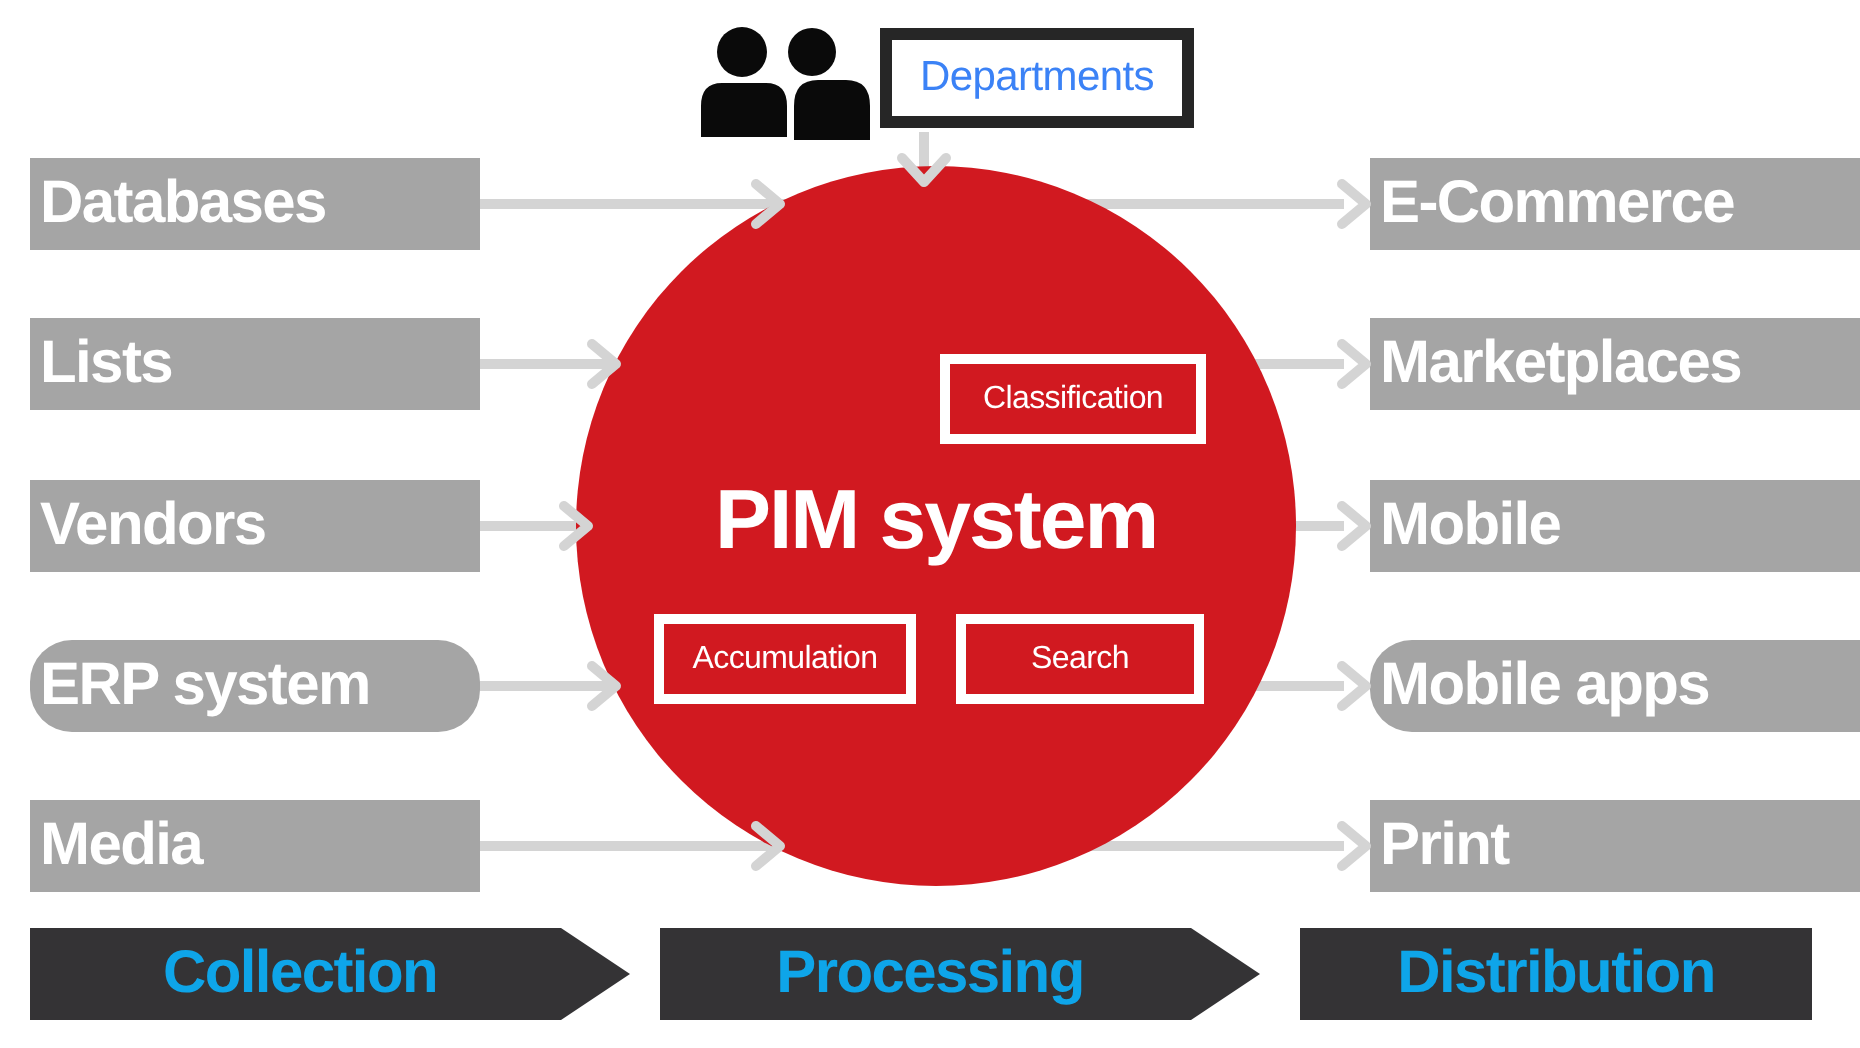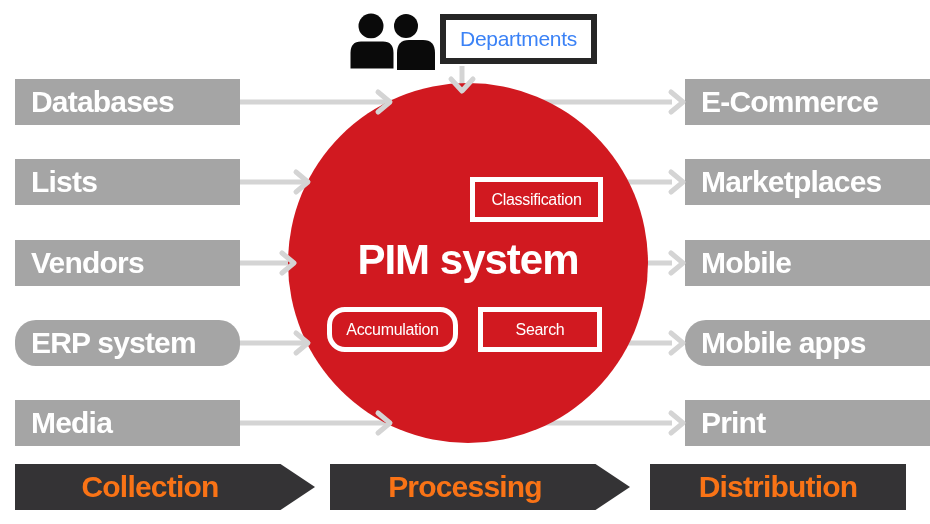--- a/index.html
+++ b/index.html
@@ -19,42 +19,42 @@
     position:absolute;left:288px;top:236px;width:360px;z-index:3;
     text-align:center;color:#ffffff;font-size:42px;font-weight:700;letter-spacing:-1px;
   }
   .func-box{
     position:absolute;z-index:3;border:5px solid #ffffff;background:transparent;
     display:flex;align-items:center;justify-content:center;
     color:#ffffff;font-size:16px;font-weight:400;letter-spacing:-0.3px;
   }
   .func-tl{left:328px;top:177px;width:132px;height:45px;}
   .func-tr{left:470px;top:177px;width:133px;height:45px;}
-  .func-bl{left:327px;top:307px;width:131px;height:45px;border-radius:18px;}
+  .func-bl{left:327px;top:307px;width:131px;height:45px;}
   .func-br{left:478px;top:307px;width:124px;height:45px;}
   .side-box{
     position:absolute;height:46px;background:#a5a5a5;z-index:1;
     display:flex;align-items:center;
     color:#ffffff;font-size:30px;font-weight:700;letter-spacing:-0.8px;
-    padding-left:16px;white-space:nowrap;
+    padding-left:5px;white-space:nowrap;
   }
   .left-box{left:15px;width:225px;}
   .right-box{left:685px;width:274px;}
   .row1{top:79px;} .row2{top:159px;} .row3{top:240px;} .row4{top:320px;border-radius:21px;} .row5{top:400px;}
   .departments-box{
     position:absolute;left:440px;top:14px;width:157px;height:50px;z-index:3;
     background:#ffffff;border:6px solid #262626;
     display:flex;align-items:center;justify-content:center;
     color:#3b82f6;font-size:21px;font-weight:400;letter-spacing:-0.3px;
   }
   .people-icon{position:absolute;left:347px;top:12px;z-index:3;}
   .stage{
     position:absolute;top:464px;height:46px;background:#343335;z-index:1;
     display:flex;align-items:center;justify-content:center;
-    color:#f97316;font-size:30px;font-weight:700;letter-spacing:-0.8px;
+    color:#0ea5e9;font-size:30px;font-weight:700;letter-spacing:-0.8px;
   }
   .stage-arrow{
     width:300px;
     clip-path:polygon(0 0, 88.5% 0, 100% 50%, 88.5% 100%, 0 100%);
     padding-right:30px;
   }
   .stage-collection{left:15px;}
   .stage-processing{left:330px;}
   .stage-distribution{left:650px;width:256px;}
 </style>

